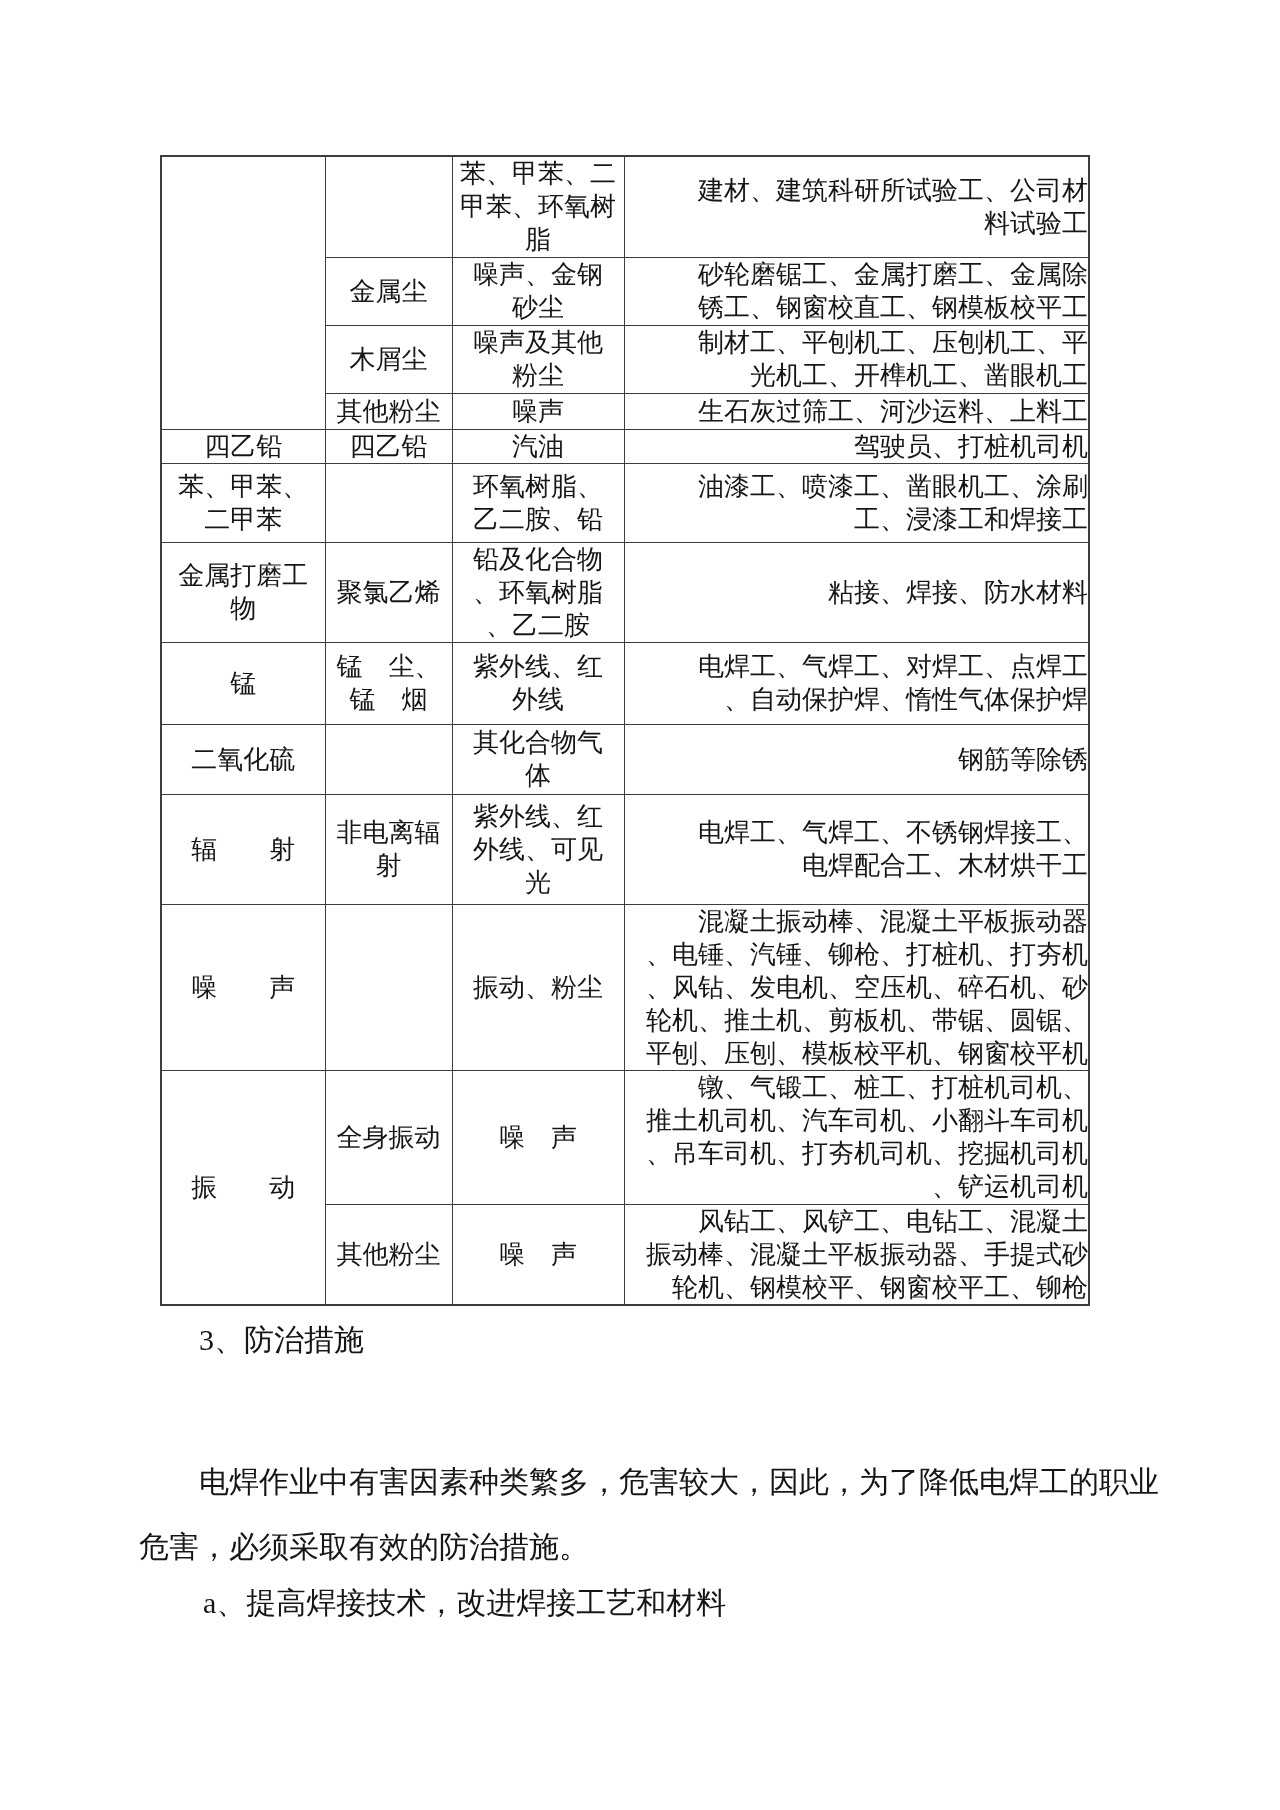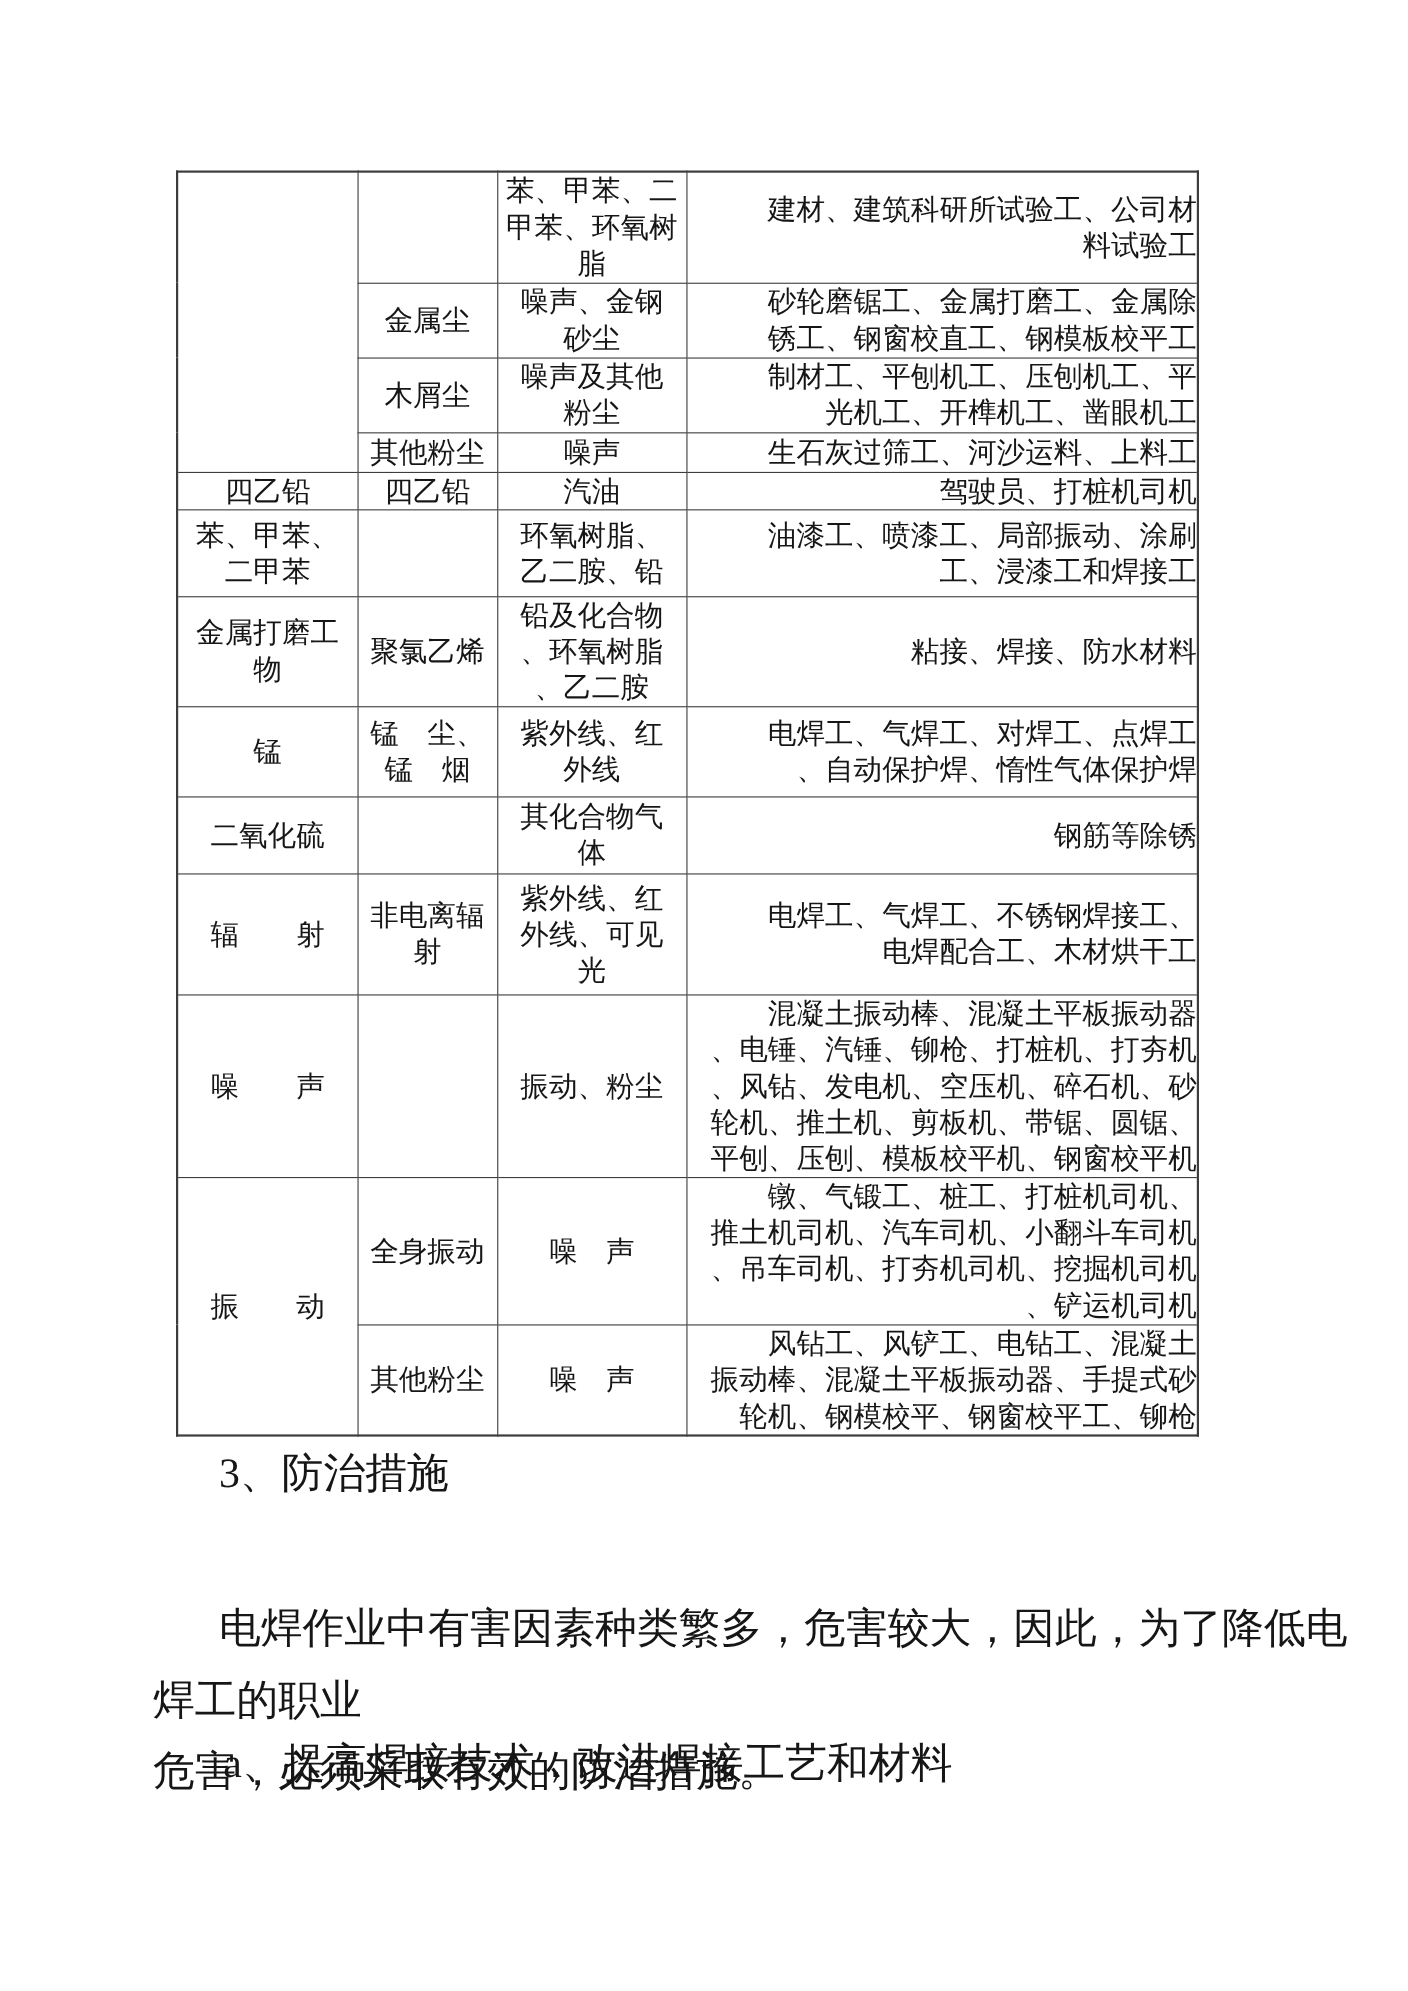--- a/index.html
+++ b/index.html
@@ -32,21 +32,21 @@
     word-break:break-all;
     line-break:anywhere;
     overflow:hidden;
     padding:0;
   }
   td.cc{ text-align:center; padding:0 4px; }
   td.cl{ text-align:right; padding:1px 10px; text-indent:52px; }
   
   .txt{
     position:absolute;
-    font-size:38px;
+    font-size:30px;
     line-height:40px;
     white-space:pre-line;
   }
   .para{
     left:139px; top:1449px; width:1100px;
     line-height:65px;
     text-indent:60px;
   }
   .h-measures{ left:199px; top:1320px; }
   .h-welding { left:212px; top:1385px; }
@@ -109,21 +109,21 @@
         <td class="cc">四乙铅</td>
         <td class="cc">汽油</td>
         <td class="cl">驾驶员、打桩机司机</td>
       </tr>
       <tr style="height:79px">
         <td class="cc">苯、甲苯、
 二甲苯</td>
         <td class="cc"></td>
         <td class="cc">环氧树脂、
 乙二胺、铅</td>
-        <td class="cl">油漆工、喷漆工、局部振动、涂刷
+        <td class="cl">油漆工、喷漆工、凿眼机工、涂刷
 工、浸漆工和焊接工</td>
       </tr>
       <tr style="height:100px">
         <td class="cc">金属打磨工
 物</td>
         <td class="cc">聚氯乙烯</td>
         <td class="cc">铅及化合物
 、环氧树脂
 、乙二胺</td>
         <td class="cl">粘接、焊接、防水材料</td>

